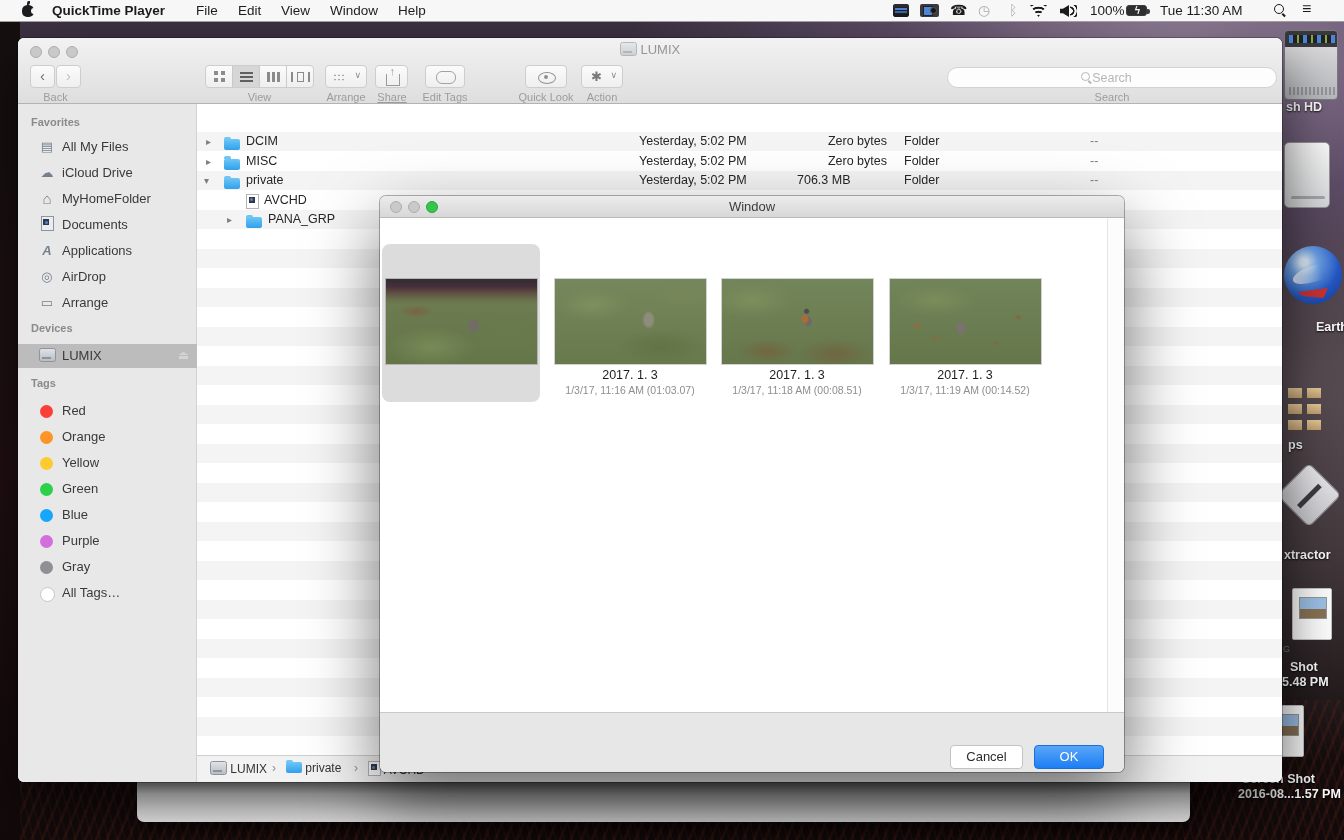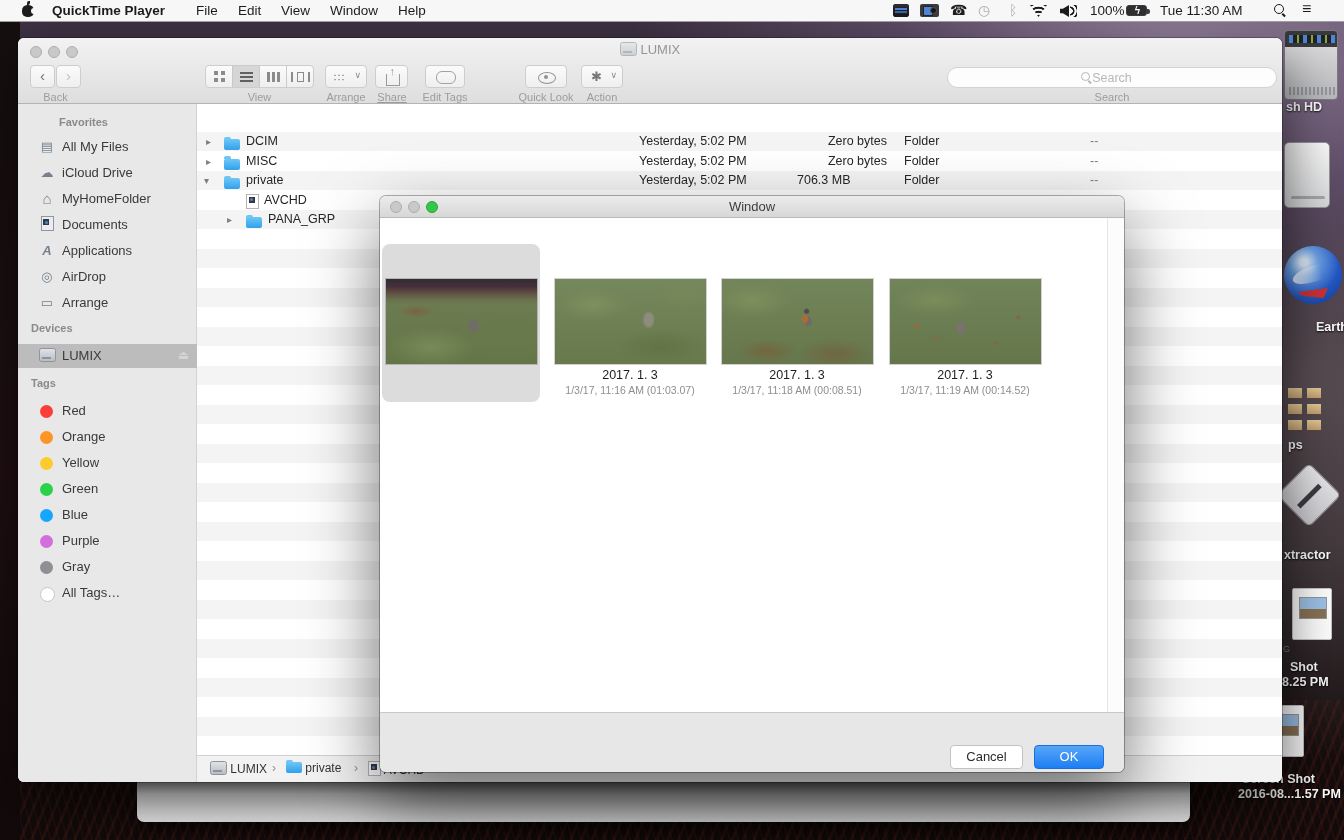--- a/index.html
+++ b/index.html
@@ -218,21 +218,21 @@
 
   <div class="ab chips-ic" style="left:1288px;top:388px;"></div>
   <div class="dlabel" style="left:1288px;top:438px;">ps</div>
 
   <div class="ab ext-ic" style="left:1286px;top:472px;"></div>
   <div class="dlabel" style="left:1284px;top:548px;">xtractor</div>
 
   <div class="ab shot-ic" style="left:1292px;top:588px;"></div>
   <span class="badge" style="left:1283px;top:644px;position:absolute;">G</span>
   <div class="dlabel" style="left:1290px;top:660px;">Shot</div>
-  <div class="dlabel" style="left:1282px;top:675px;">8.25 PM</div>
+  <div class="dlabel" style="left:1282px;top:675px;">5.48 PM</div>
 
   <div class="ab shot-ic" style="left:1264px;top:705px;"></div>
   <span class="badge" style="left:1256px;top:752px;position:absolute;">G</span>
   <div class="dlabel" style="left:1242px;top:772px;">Screen Shot</div>
   <div class="dlabel" style="left:1222px;top:787px;margin-left:16px;">2016-08...1.57 PM</div>
 
   <div class="ab" id="behind-window"></div>
 
   <div class="ab" id="finder">
     <div class="ab" id="chrome">
@@ -290,21 +290,21 @@
         <span style="position:absolute;right:5px;top:4px;font-size:9px;color:#8b8b8b;">∨</span>
       </div>
       <div class="tlabel" style="left:556px;top:53px;width:56px;">Action</div>
 
       <input class="ab" id="searchfield" placeholder="Search" style="">
       <span class="smag" style="position:absolute;left:1063px;top:34px;"></span>
       <div class="tlabel" style="left:1066px;top:53px;width:56px;">Search</div>
     </div>
 
     <div class="ab" id="sidebar">
-      <div class="shead" style="top:12px;margin-left:28px;">Favorites</div>
+      <div class="shead" style="top:12px;">Favorites</div>
 
       <div class="sitem" style="top:31px;">
         <span class="sicon">▤</span>
         <span class="lbl">All My Files</span>
         </div>
       <div class="sitem" style="top:57px;">
         <span class="sicon">☁</span>
         <span class="lbl">iCloud Drive</span>
         </div>
       <div class="sitem" style="top:83px;">

